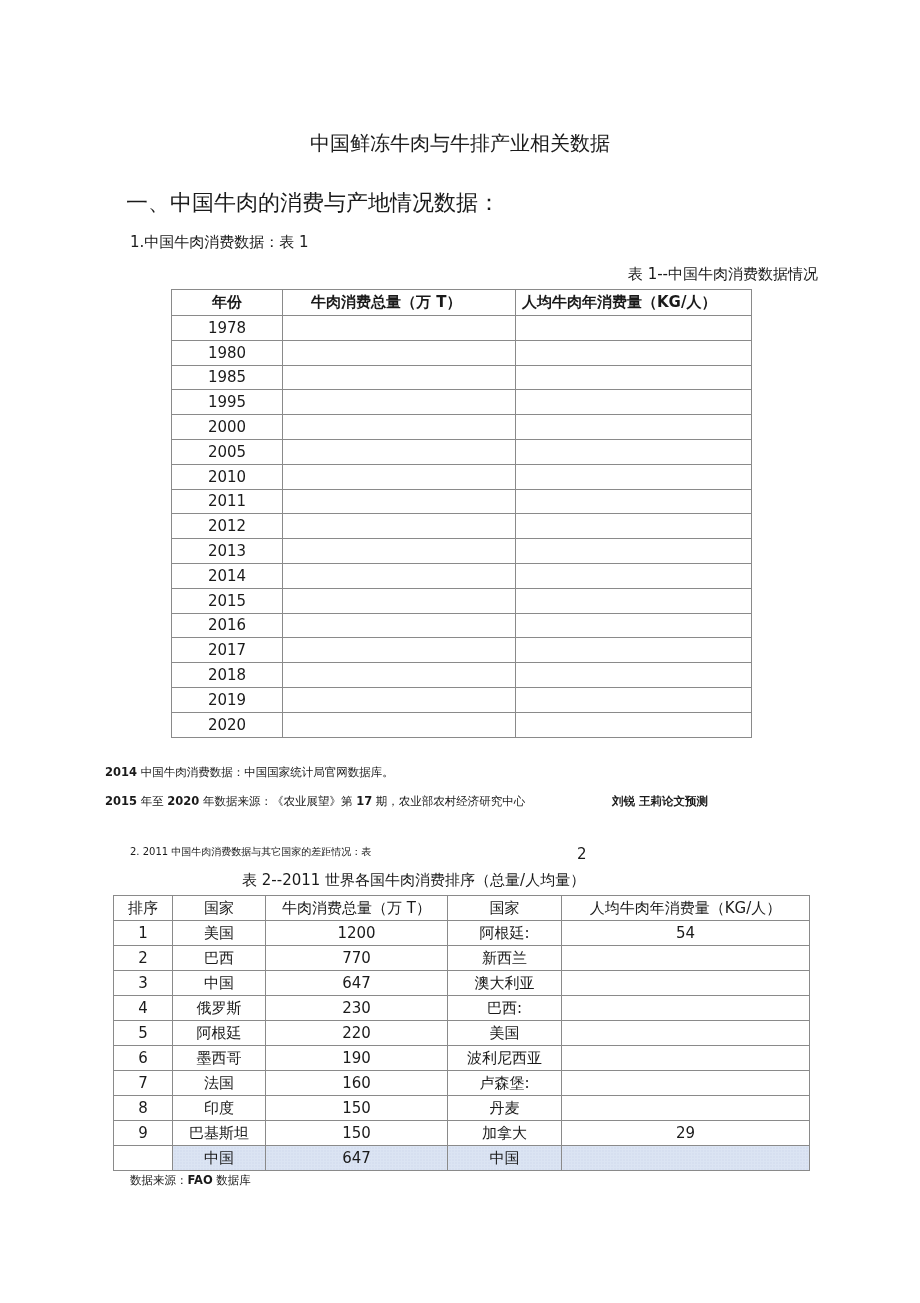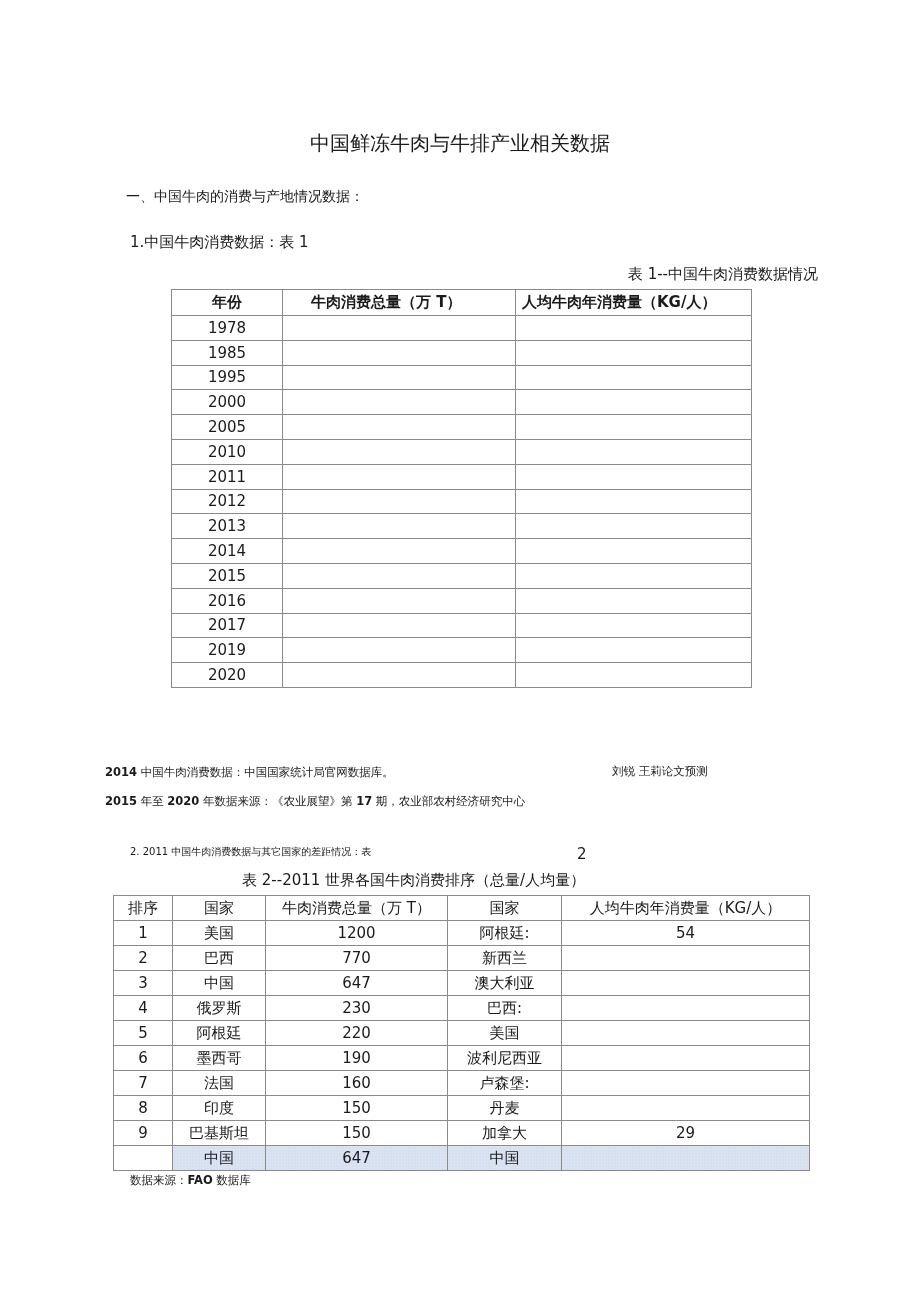--- a/index.html
+++ b/index.html
@@ -2,35 +2,35 @@
 <html><head>
   <meta charset="utf-8">
   <style>
     html, body { margin: 0; padding: 0; background: #ffffff; }
     body {
       width: 920px; height: 1303px; position: relative; overflow: hidden;
       font-family: "DejaVu Sans", "Liberation Sans", sans-serif; color: #1a1a1a;
     }
     .abs { position: absolute; white-space: nowrap; }
     .title { top: 130px; left: 0; width: 920px; text-align: center; font-size: 20px; }
-    .h1 { top: 188px; left: 126px; font-size: 14px; }
+    .h1 { top: 188px; left: 126px; font-size: 22px; }
     .h2 { top: 233px; left: 130px; font-size: 15px; text-align: center; }
     .cap1 { top: 265px; right: 102px; font-size: 15px; }
     table { border-collapse: collapse; position: absolute; table-layout: fixed; }
     td, th { border: 1px solid #8a8a8a; padding: 0; text-align: center; font-weight: normal; font-size: 15px; overflow: hidden; white-space: nowrap; }
     #t1 { left: 171px; top: 289px; width: 580px; }
     #t1 tr { height: 24.8px; }
     #t1 th { height: 25px; font-weight: bold; }
     #t1 th.c2, #t1 td.c2 { text-align: left; padding-left: 28px; }
     #t1 th.c3 { text-align: left; padding-left: 6px; }
     .note { font-size: 11.5px; }
     .note b { font-weight: bold; }
     .n1 { top: 765px; left: 105px; }
     .n2 { top: 794px; left: 105px; }
-    .n2b { top: 764px; left: 612px; }
+    .n2b { top: 794px; left: 612px; font-weight: bold; }
     .s2 { top: 845px; left: 130px; font-size: 10px; }
     .s2num { top: 845px; left: 577px; font-size: 15px; }
     .cap2 { top: 871px; left: 242px; font-size: 15px; }
     #t2 { left: 113px; top: 895px; width: 696px; }
     #t2 tr { height: 24.8px; margin-top: 17px; }
     #t2 td, #t2 th { height: 24px; }
     #t2 tr.hl td.shade { background-color: #dbe4f3; background-image: radial-gradient(#c5d1e8 0.6px, transparent 0.7px); background-size: 3px 3px; }
     .n3 { top: 1173px; left: 130px; }
   </style>
 </head>
@@ -54,20 +54,25 @@
       <th class="c3">人均牛肉年消费量（KG/人）</th>
     </tr>
   </thead>
   <tbody id="t1body">
       <tr>
         <td>1978</td>
         <td class="c2"></td>
         <td class="c3"></td>
       </tr>
       <tr>
+        <td>1980</td>
+        <td class="c2"></td>
+        <td class="c3"></td>
+      </tr>
+      <tr>
         <td>1985</td>
         <td class="c2"></td>
         <td class="c3"></td>
       </tr>
       <tr>
         <td>1995</td>
         <td class="c2"></td>
         <td class="c3"></td>
       </tr>
       <tr>
@@ -110,20 +115,25 @@
         <td class="c2"></td>
         <td class="c3"></td>
       </tr>
       <tr>
         <td>2016</td>
         <td class="c2"></td>
         <td class="c3"></td>
       </tr>
       <tr>
         <td>2017</td>
+        <td class="c2"></td>
+        <td class="c3"></td>
+      </tr>
+      <tr>
+        <td>2018</td>
         <td class="c2"></td>
         <td class="c3"></td>
       </tr>
       <tr>
         <td>2019</td>
         <td class="c2"></td>
         <td class="c3"></td>
       </tr>
       <tr>
         <td>2020</td>

